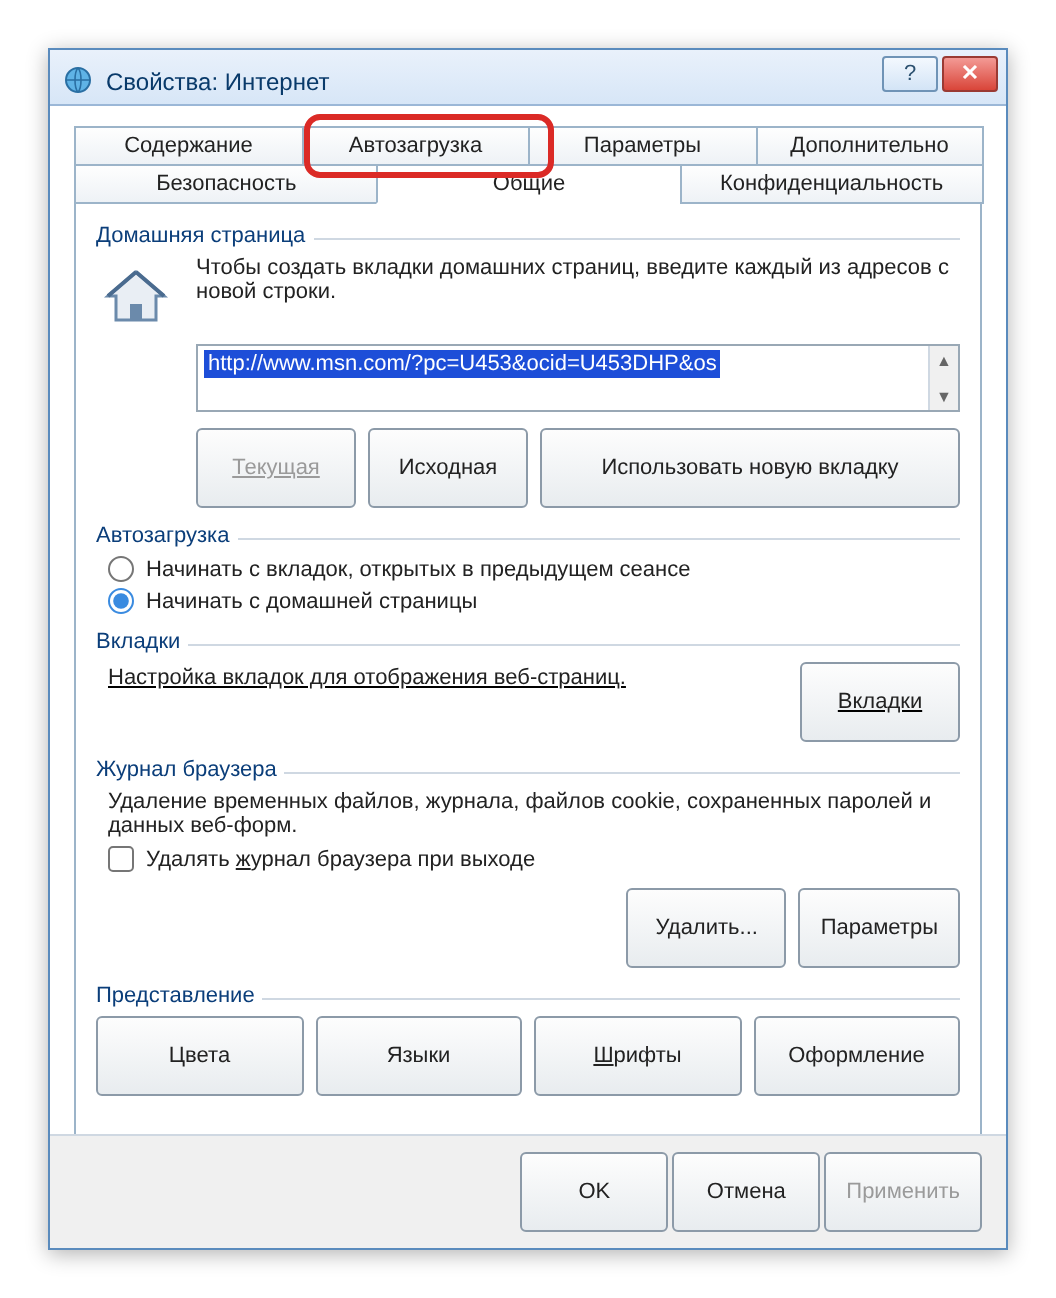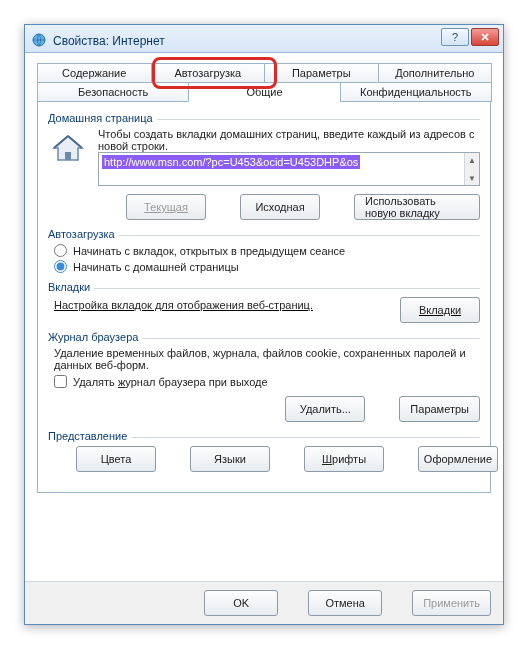--- a/index.html
+++ b/index.html
@@ -30,31 +30,31 @@
 
 .panel { border: 1px solid #9cb4c9; border-top: none; padding: 10px 10px 12px; background: #fff; margin-top: -1px; }
 
 .group { margin-bottom: 8px; }
 .grouplabel { color: #0b3e7a; margin-bottom: 2px; display: inline-block; background: #fff; position: relative; z-index: 2; padding-right: 4px; }
 .grouprule { border: none; border-top: 1px solid #cfd8e2; margin-top: -7px; margin-bottom: 8px; }
 
 .homerow { display: flex; gap: 10px; }
 .homeicon { width: 40px; height: 40px; flex-shrink: 0; }
 .homeicon svg { width: 40px; height: 40px; }
-.hometext { color: #222; margin-bottom: 0; }
+.hometext { color: #222; margin-bottom: 20px; }
 .urlbox { width: 100%; height: 34px; border: 1px solid #99a8b5; background: #fff; position: relative; padding: 2px 16px 2px 3px; }
-.urlsel { background: #8b5cf6; color: #fff; padding: 1px 2px; display: inline-block; font-size: 11px; white-space: nowrap; }
+.urlsel { background: #1d4ed8; color: #fff; padding: 1px 2px; display: inline-block; font-size: 11px; white-space: nowrap; }
 .sbar { position: absolute; right: 0; top: 0; bottom: 0; width: 15px; background: #f0f0f0; border-left: 1px solid #cfd8e2; }
 .sbar .arr { height: 14px; display: flex; align-items: center; justify-content: center; color: #666; font-size: 8px; }
 .sbar .track { position: absolute; top: 14px; bottom: 14px; left: 0; right: 0; }
 .sbar .down { position: absolute; bottom: 0; left: 0; right: 0; }
 
 .btnrow { display: flex; gap: 6px; margin-top: 8px; }
 .btnrow.right { justify-content: flex-end; }
-.btn { height: 26px; padding: 0 10px; border: 1px solid #8c9aa8; background: linear-gradient(#fdfdfd,#e8ecef); border-radius: 3px; display: inline-flex; align-items: center; justify-content: center; color: #222; min-width: 80px; margin-left: 28px; }
+.btn { height: 40px; padding: 0 10px; border: 1px solid #8c9aa8; background: linear-gradient(#fdfdfd,#e8ecef); border-radius: 3px; display: inline-flex; align-items: center; justify-content: center; color: #222; min-width: 80px; }
 .btn.disabled { color: #9a9a9a; }
 
 .radio, .check { display: flex; align-items: center; gap: 6px; margin: 3px 0 3px 6px; color: #222; }
 .radio input, .check input { width: 13px; height: 13px; }
 .check input[type=checkbox] { accent-color: #3a8be0; }
 input[type=radio] { accent-color: #3a8be0; }
 
 .rowflex { display: flex; justify-content: space-between; align-items: flex-start; gap: 10px; text-decoration: underline; }
 .desc { color: #222; margin: 2px 0 4px 6px; }
 

